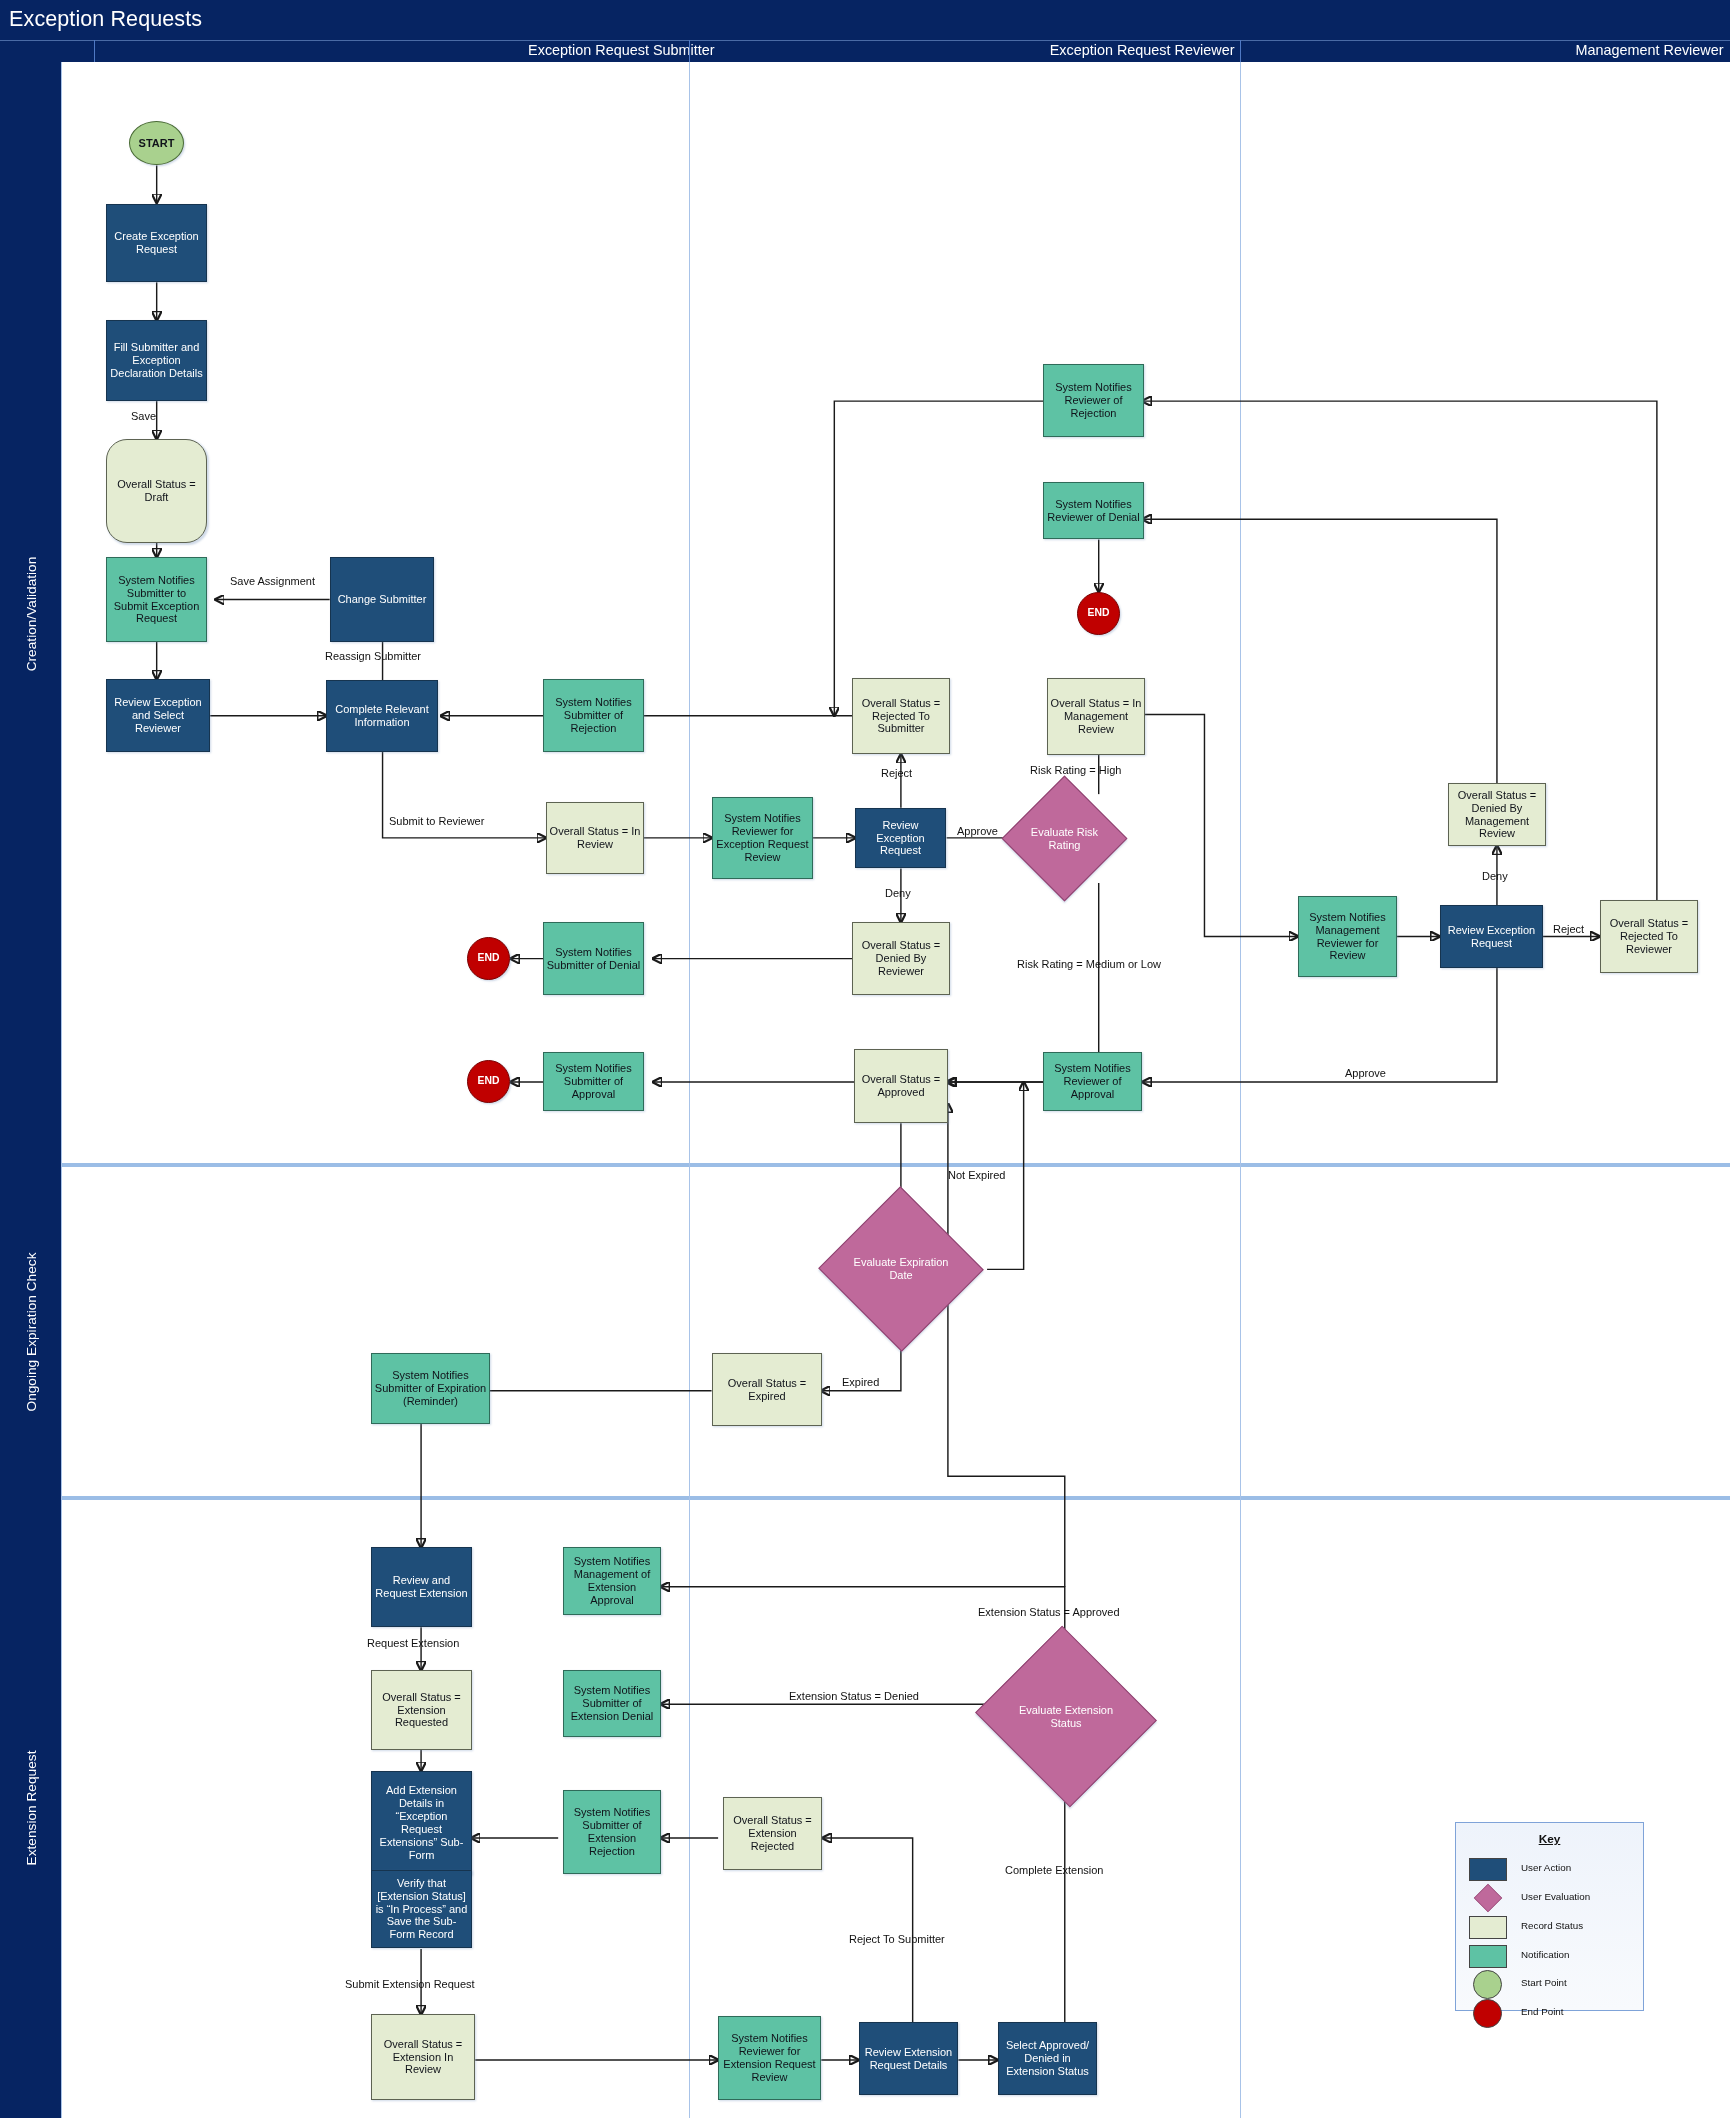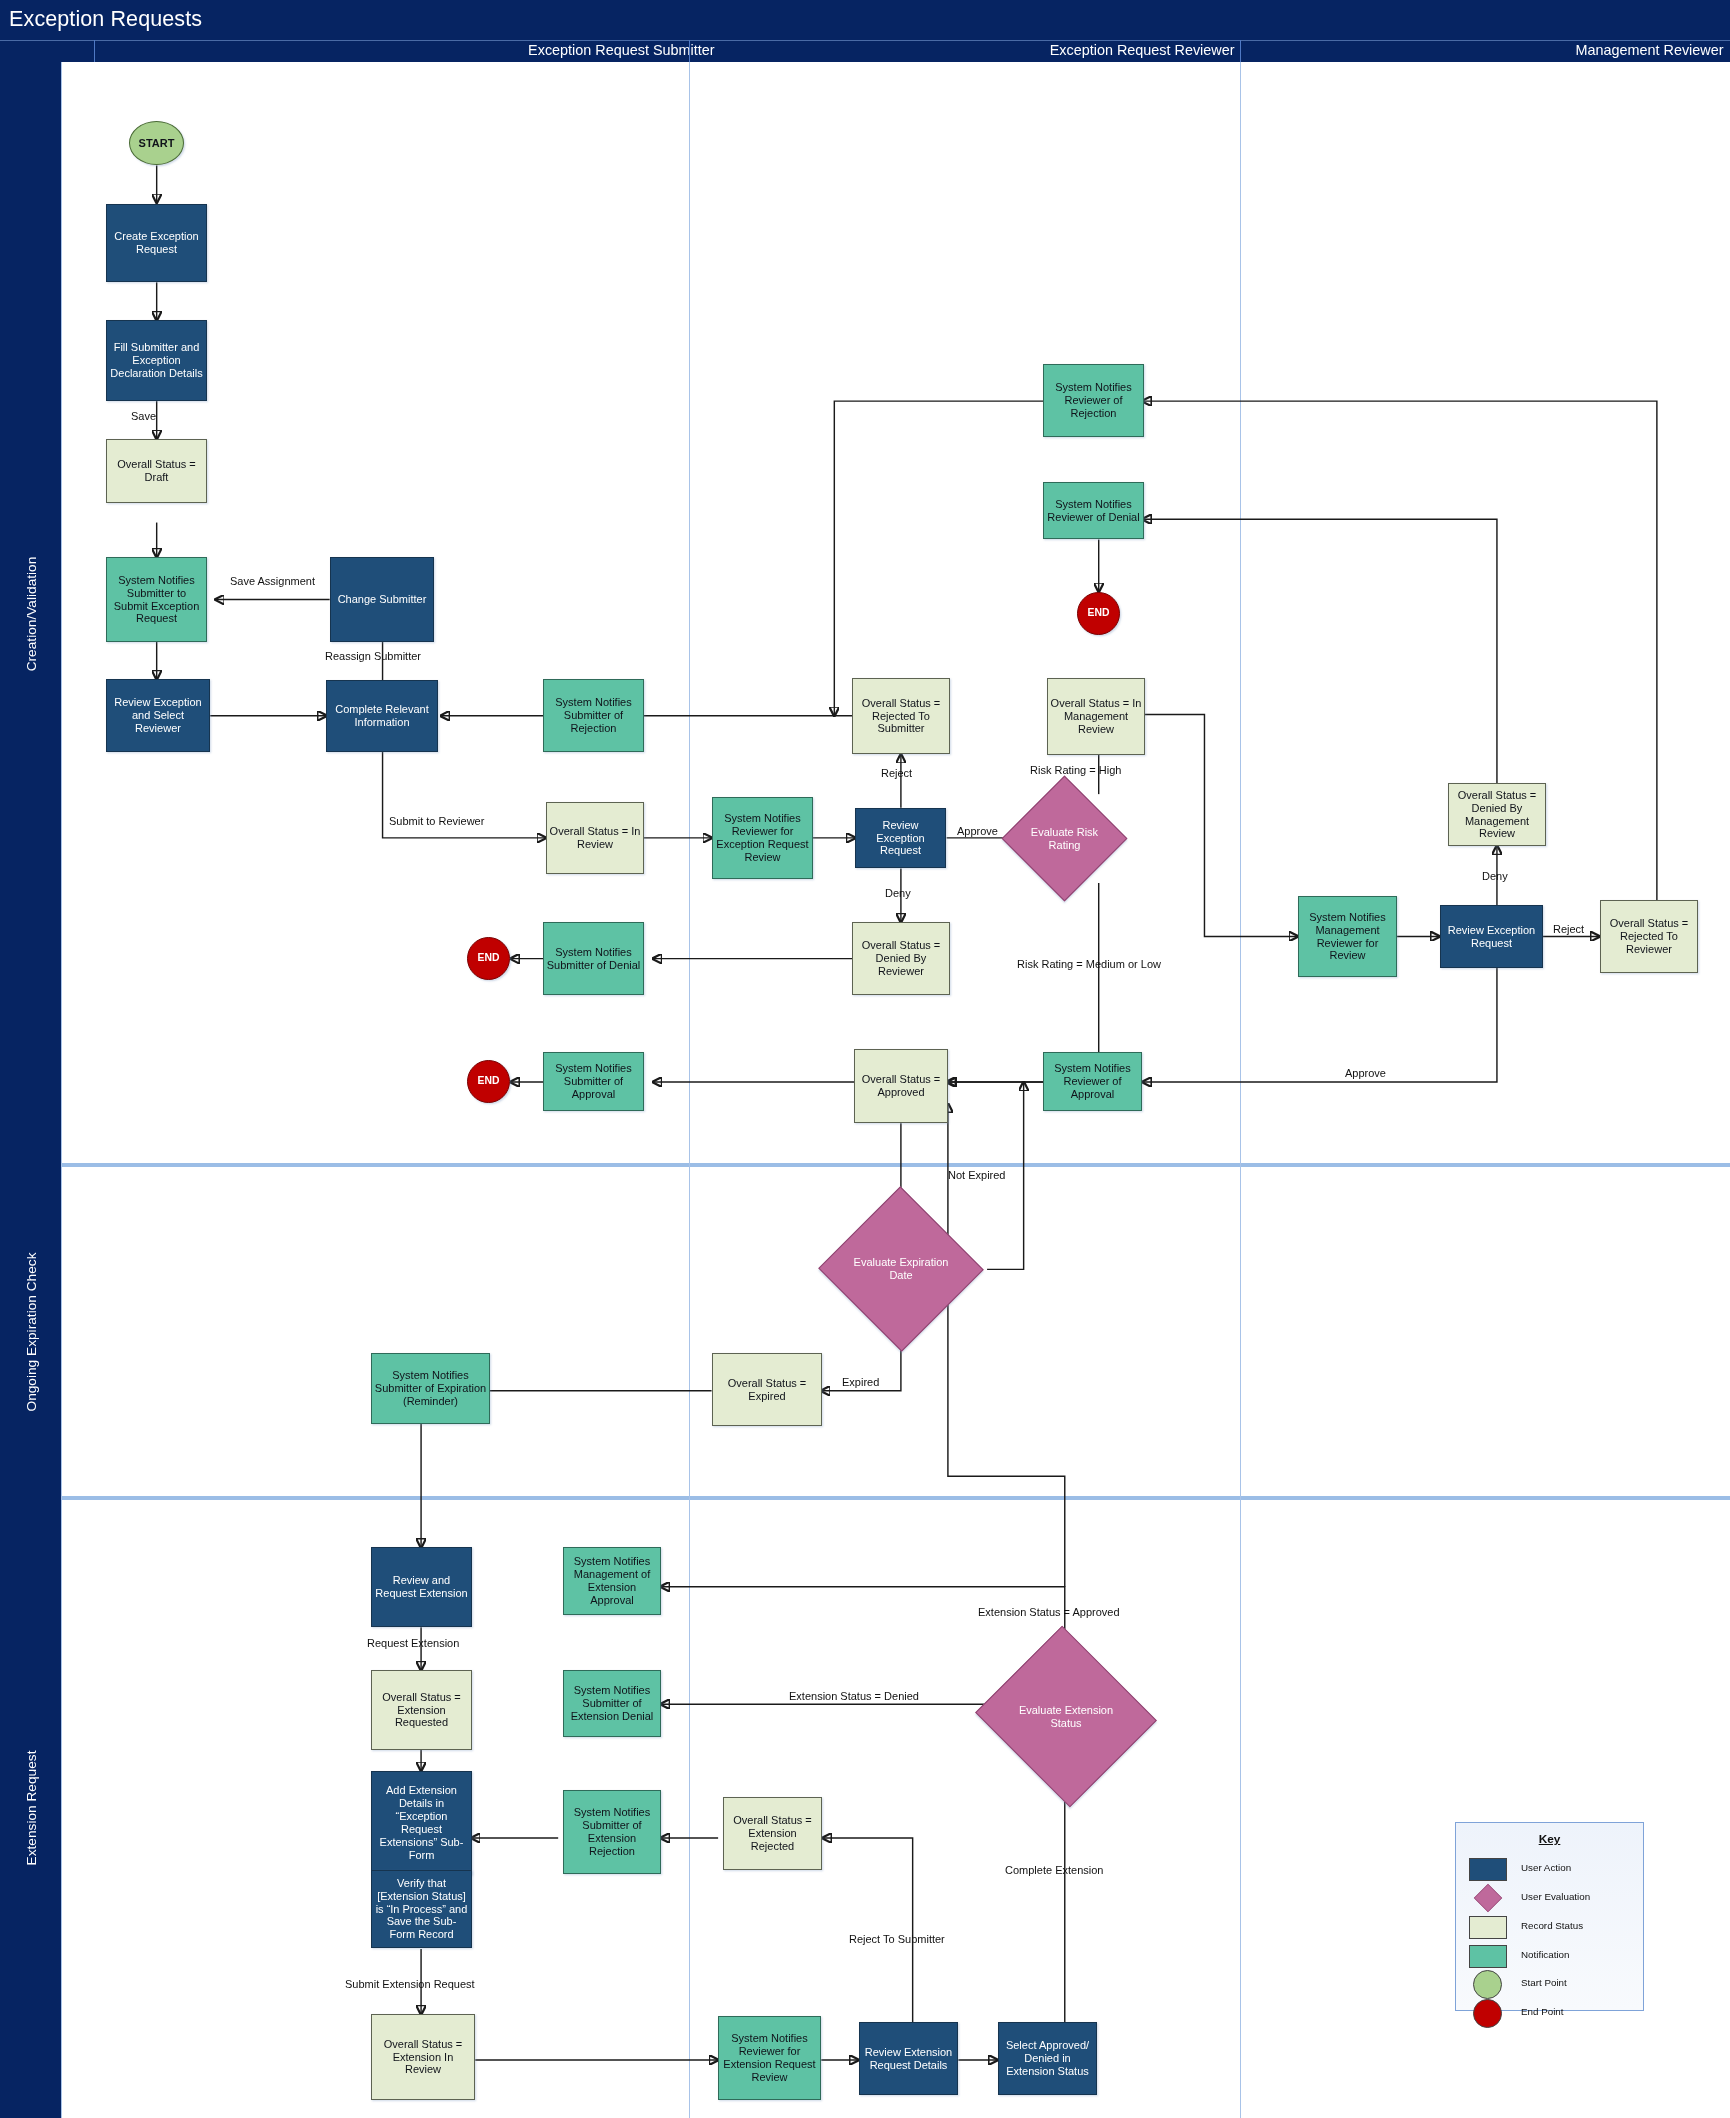--- a/index.html
+++ b/index.html
@@ -188,21 +188,21 @@
     </div>
 
   <div class="node n-action" style="left:106px;top:204px;width:101px;height:78px;">
       <span>Create Exception Request</span>
     </div>
 
   <div class="node n-action" style="left:106px;top:320px;width:101px;height:81px;">
       <span>Fill Submitter and Exception Declaration Details</span>
     </div>
 
-  <div class="node n-status" style="left:106px;top:439px;width:101px;height:64px;">
+  <div class="node n-status" style="left:106px;top:439px;width:101px;height:104px;border-radius:21px;">
       <span>Overall Status = Draft</span>
     </div>
 
   <div class="node n-notify" style="left:106px;top:557px;width:101px;height:85px;">
       <span>System Notifies Submitter to Submit Exception Request</span>
     </div>
 
   <div class="node n-action" style="left:330px;top:557px;width:104px;height:85px;">
       <span>Change Submitter</span>
     </div>

